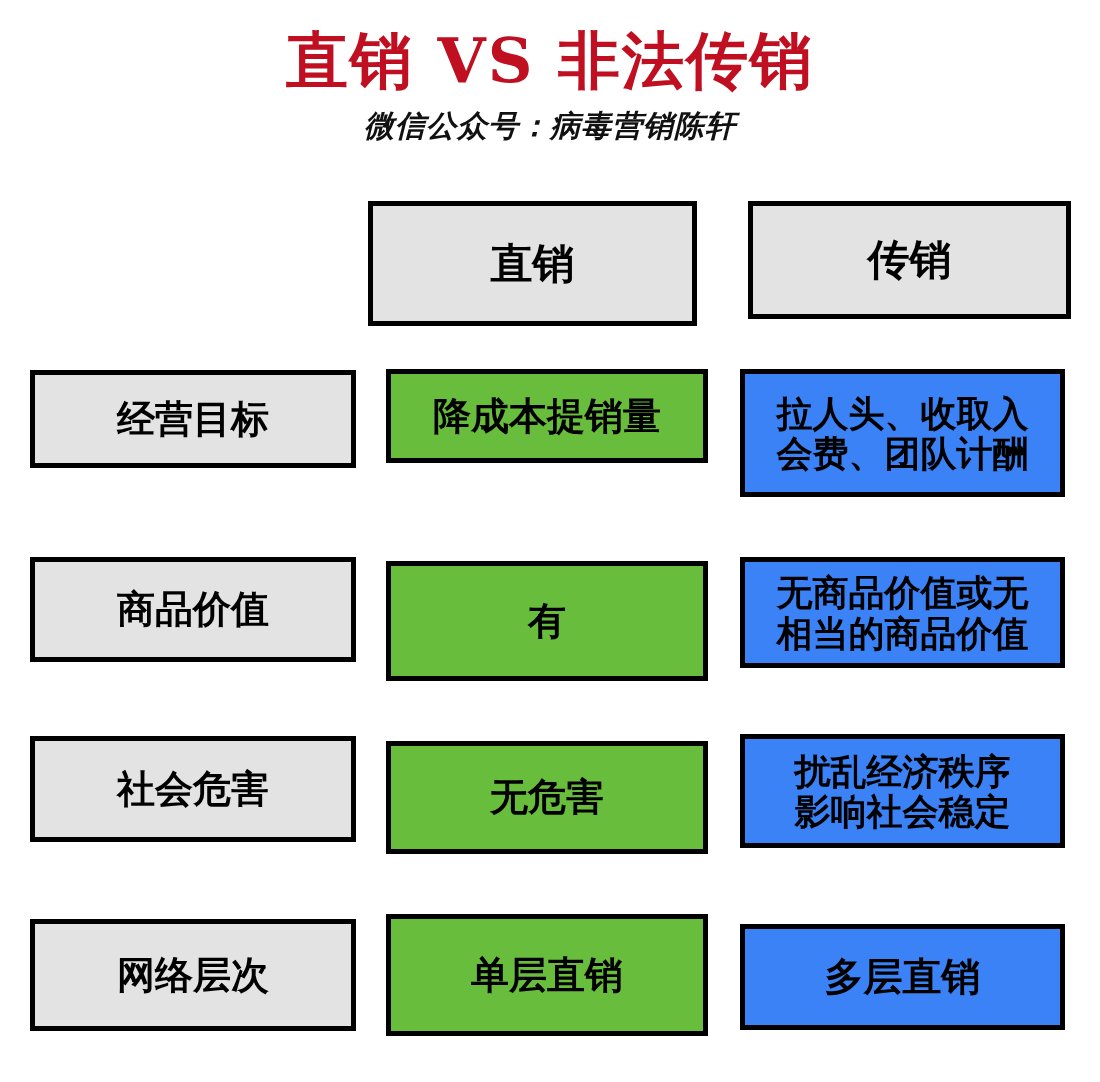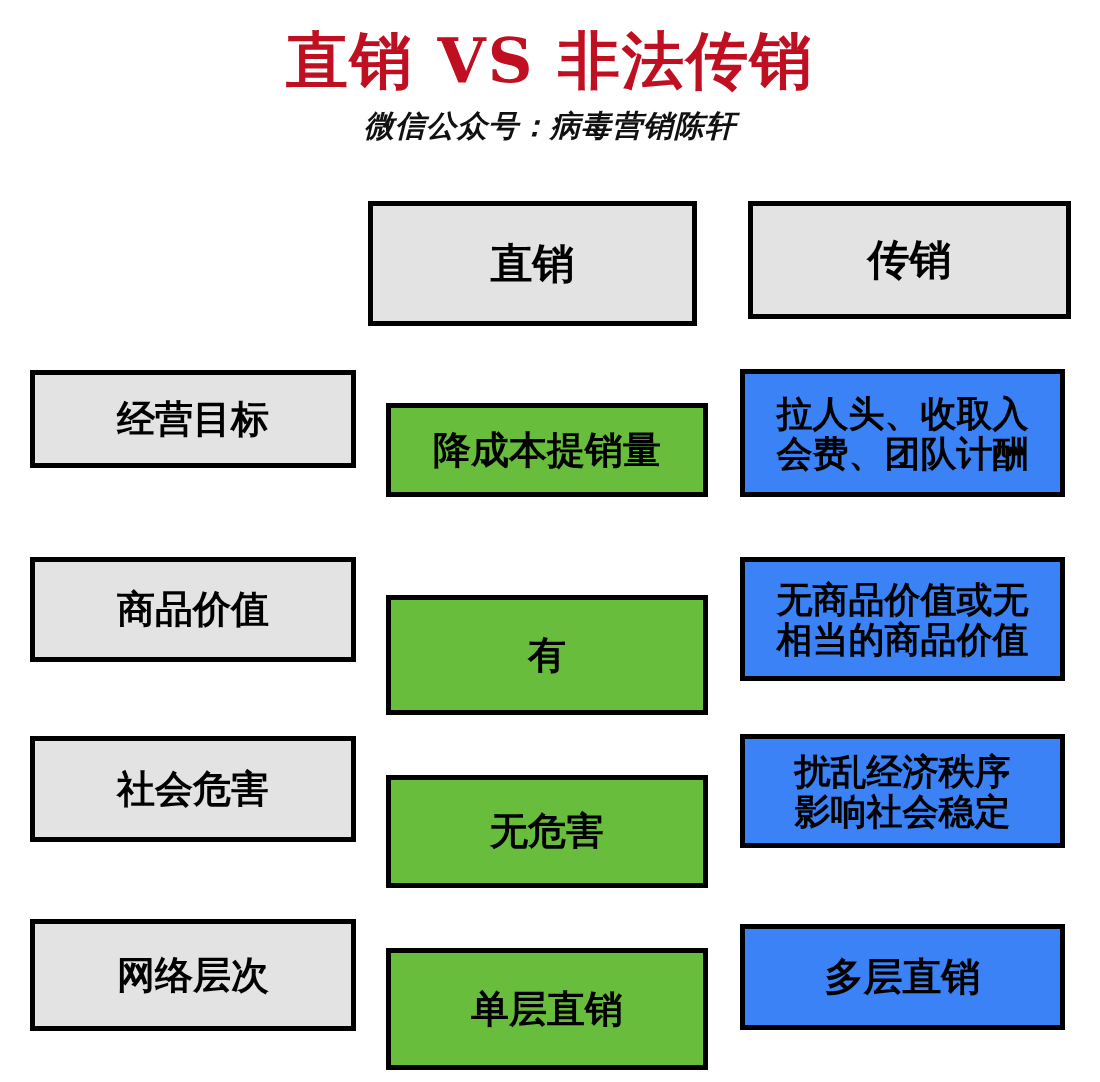--- a/index.html
+++ b/index.html
@@ -75,30 +75,30 @@
   #hdr-pyramid { left: 748px; top: 201px; width: 323px; height: 118px; }
 
   
   .label-box { font-size: 38px; left: 30px; width: 326px; }
   #label-0 { top: 370px; height: 98px; }
   #label-1 { top: 557px; height: 105px; }
   #label-2 { top: 736px; height: 106px; }
   #label-3 { top: 919px; height: 112px; }
 
   
-  .green-box { font-size: 38px; left: 386px; width: 322px; margin-top: 34px; }
+  .green-box { font-size: 38px; left: 386px; width: 322px; }
   #green-0 { top: 369px; height: 94px; }
   #green-1 { top: 561px; height: 120px; }
   #green-2 { top: 741px; height: 113px; }
   #green-3 { top: 914px; height: 122px; }
 
   
   .pink-box { font-size: 36px; left: 740px; width: 325px; }
   #pink-0 { top: 369px; height: 128px; }
-  #pink-1 { top: 557px; height: 124px; }
+  #pink-1 { top: 557px; height: 111px; }
   #pink-2 { top: 734px; height: 114px; }
   #pink-3 { top: 924px; height: 106px; font-size: 39px; }
 </style>
 </head>
 <body>
 
 <div id="title-block">
   <h1 id="main-title">直销 VS 非法传销</h1>
   <p id="subtitle">微信公众号：病毒营销陈轩</p>
 </div>

